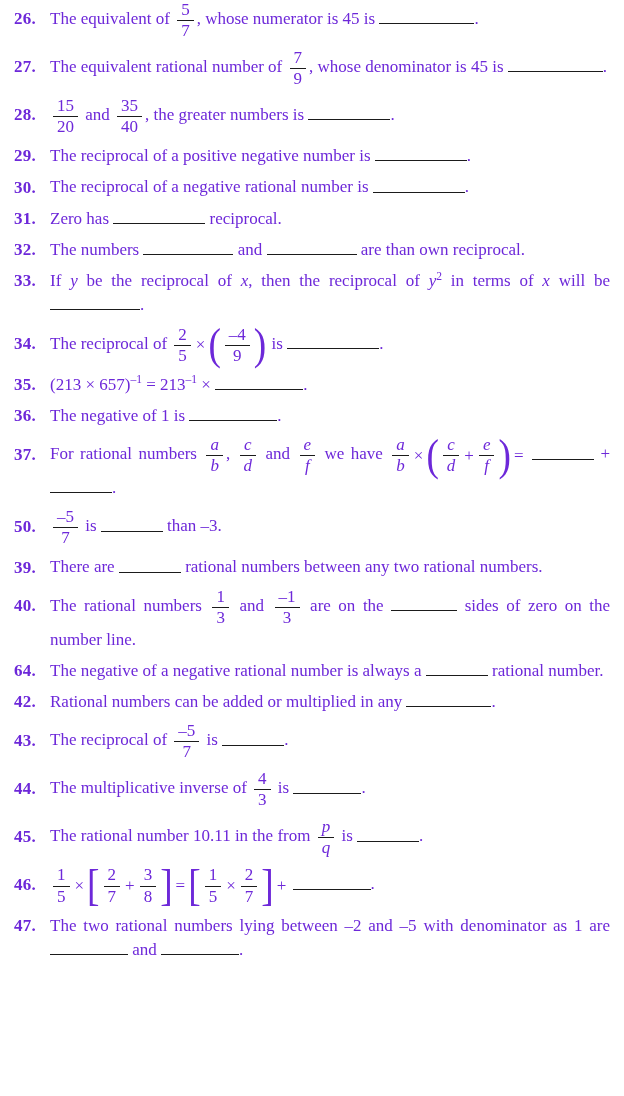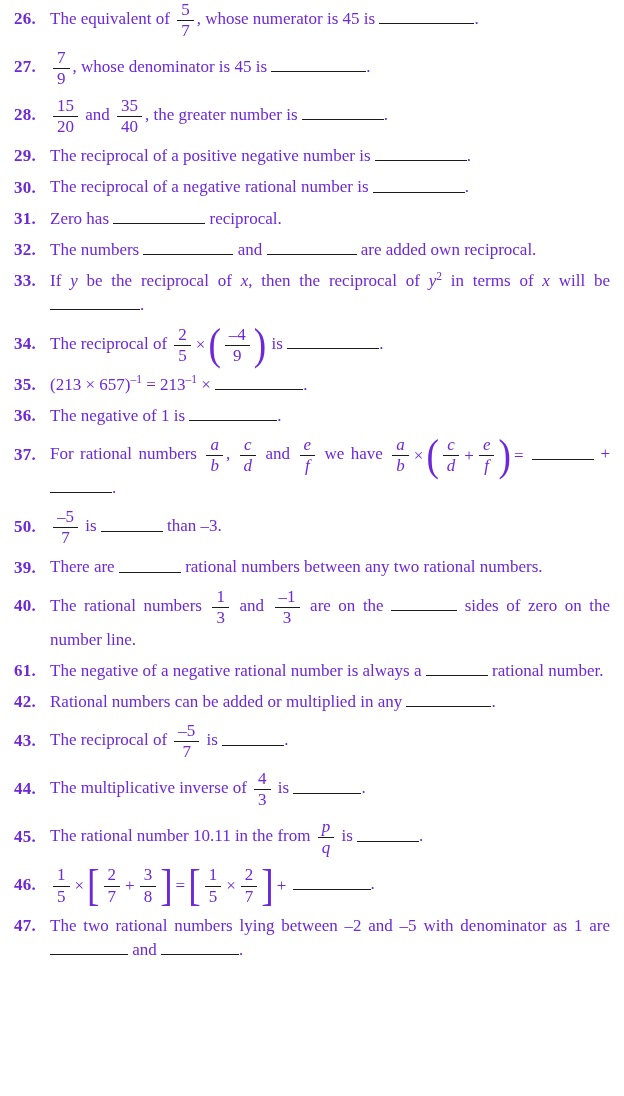--- a/index.html
+++ b/index.html
@@ -75,41 +75,41 @@
 <body>
 
 <div class="page">
   <div>
       <div class="q">
         <span class="qnum">26.</span>
         <div class="qbody"><span class="txt">The equivalent of </span><span class="frac"><span class="fnum">5</span><span class="fden">7</span></span><span class="txt">, whose numerator is 45 is </span><span class="blank" style="width: 95px;"></span><span class="txt">.</span></div>
       </div>
       <div class="q">
         <span class="qnum">27.</span>
-        <div class="qbody"><span class="frac"><span class="fnum">7</span><span class="fden">9</span></span><span class="txt">, whose denominator is 45 is </span><span class="blank" style="width: 95px;"></span><span class="txt">.</span></div>
+        <div class="qbody"><span class="txt">The equivalent rational number of </span><span class="frac"><span class="fnum">7</span><span class="fden">9</span></span><span class="txt">, whose denominator is 45 is </span><span class="blank" style="width: 95px;"></span><span class="txt">.</span></div>
       </div>
       <div class="q">
         <span class="qnum">28.</span>
-        <div class="qbody"><span class="frac"><span class="fnum">15</span><span class="fden">20</span></span><span class="txt"> and </span><span class="frac"><span class="fnum">35</span><span class="fden">40</span></span><span class="txt">, the greater number is </span><span class="blank" style="width: 82px;"></span><span class="txt">.</span></div>
+        <div class="qbody"><span class="frac"><span class="fnum">15</span><span class="fden">20</span></span><span class="txt"> and </span><span class="frac"><span class="fnum">35</span><span class="fden">40</span></span><span class="txt">, the greater numbers is </span><span class="blank" style="width: 82px;"></span><span class="txt">.</span></div>
       </div>
       <div class="q">
         <span class="qnum">29.</span>
         <div class="qbody"><span class="txt">The reciprocal of a positive negative number is </span><span class="blank" style="width: 92px;"></span><span class="txt">.</span></div>
       </div>
       <div class="q">
         <span class="qnum">30.</span>
         <div class="qbody"><span class="txt">The reciprocal of a negative rational number is </span><span class="blank" style="width: 92px;"></span><span class="txt">.</span></div>
       </div>
       <div class="q">
         <span class="qnum">31.</span>
         <div class="qbody"><span class="txt">Zero has </span><span class="blank" style="width: 92px;"></span><span class="txt"> reciprocal.</span></div>
       </div>
       <div class="q">
         <span class="qnum">32.</span>
-        <div class="qbody"><span class="txt">The numbers </span><span class="blank" style="width: 90px;"></span><span class="txt"> and </span><span class="blank" style="width: 90px;"></span><span class="txt"> are added own reciprocal.</span></div>
+        <div class="qbody"><span class="txt">The numbers </span><span class="blank" style="width: 90px;"></span><span class="txt"> and </span><span class="blank" style="width: 90px;"></span><span class="txt"> are than own reciprocal.</span></div>
       </div>
       <div class="q">
         <span class="qnum">33.</span>
         <div class="qbody"><span class="txt">If </span><span class="txt it">y</span><span class="txt"> be the reciprocal of </span><span class="txt it">x</span><span class="txt">, then the reciprocal of </span><span class="txt it">y</span><span class="sup">2</span><span class="txt"> in terms of </span><span class="txt it">x</span><span class="txt"> will be </span><span class="blank" style="width: 90px;"></span><span class="txt">.</span></div>
       </div>
       <div class="q">
         <span class="qnum">34.</span>
         <div class="qbody"><span class="txt">The reciprocal of </span><span class="frac"><span class="fnum">2</span><span class="fden">5</span></span><span class="op">×</span><span class="big">(</span><span class="frac"><span class="fnum">–4</span><span class="fden">9</span></span><span class="big">)</span><span class="txt"> is </span><span class="blank" style="width: 92px;"></span><span class="txt">.</span></div>
       </div>
       <div class="q">
@@ -130,21 +130,21 @@
       </div>
       <div class="q">
         <span class="qnum">39.</span>
         <div class="qbody"><span class="txt">There are </span><span class="blank" style="width: 62px;"></span><span class="txt"> rational numbers between any two rational numbers.</span></div>
       </div>
       <div class="q">
         <span class="qnum">40.</span>
         <div class="qbody"><span class="txt">The rational numbers </span><span class="frac"><span class="fnum">1</span><span class="fden">3</span></span><span class="txt"> and </span><span class="frac"><span class="fnum">–1</span><span class="fden">3</span></span><span class="txt"> are on the </span><span class="blank" style="width: 66px;"></span><span class="txt"> sides of zero on the number line.</span></div>
       </div>
       <div class="q">
-        <span class="qnum">61.</span>
+        <span class="qnum">64.</span>
         <div class="qbody"><span class="txt">The negative of a negative rational number is always a </span><span class="blank" style="width: 62px;"></span><span class="txt"> rational number.</span></div>
       </div>
       <div class="q">
         <span class="qnum">42.</span>
         <div class="qbody"><span class="txt">Rational numbers can be added or multiplied in any </span><span class="blank" style="width: 85px;"></span><span class="txt">.</span></div>
       </div>
       <div class="q">
         <span class="qnum">43.</span>
         <div class="qbody"><span class="txt">The reciprocal of </span><span class="frac"><span class="fnum">–5</span><span class="fden">7</span></span><span class="txt"> is </span><span class="blank" style="width: 62px;"></span><span class="txt">.</span></div>
       </div>

